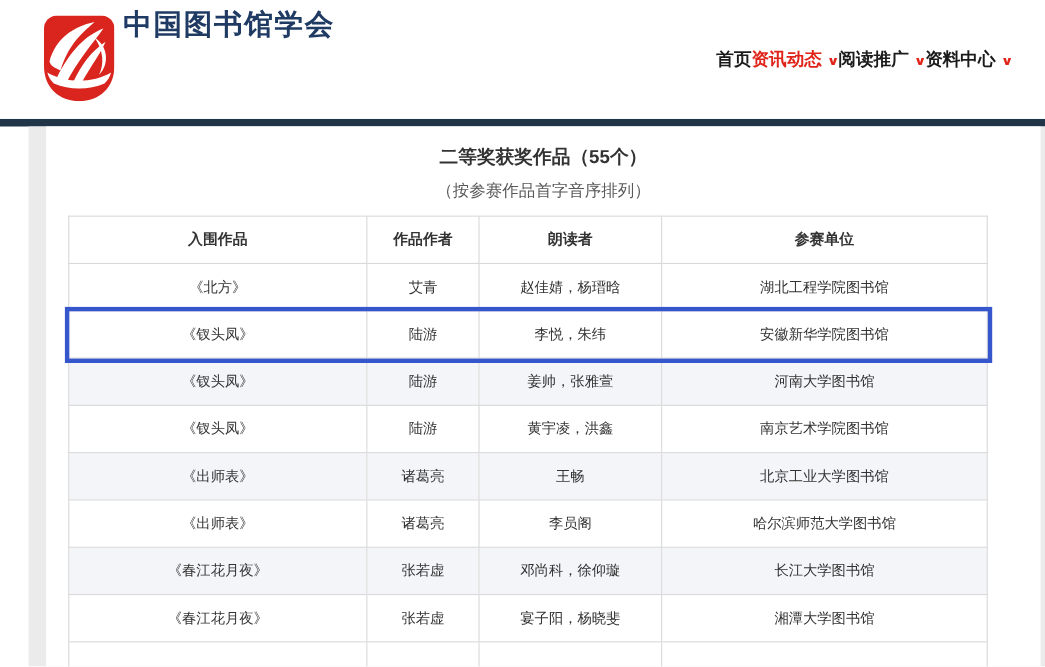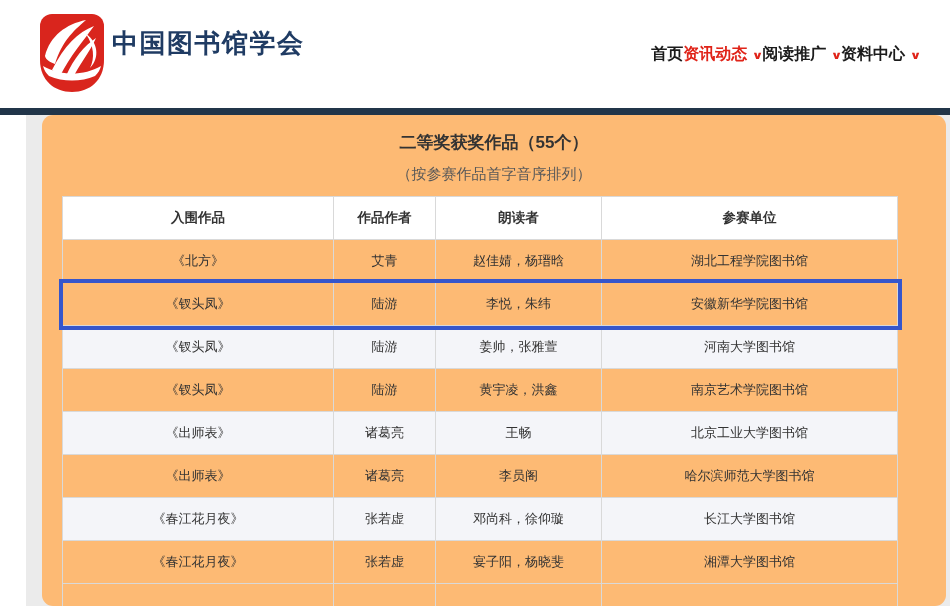--- a/index.html
+++ b/index.html
@@ -16,21 +16,21 @@
     width: 950px; height: 108px;
     background: #fff;
   }
   .logo-link {
     position: absolute; left: 40px; top: 14px;
     display: flex; align-items: center;
     text-decoration: none; cursor: pointer;
   }
   .logo-mark { width: 64px; height: 78px; display: block; }
   .logo-text {
-    position: absolute; left: 112px; top: 26px;
+    position: absolute; left: 112px; top: 5px;
     font-size: 26px; font-weight: bold;
     color: var(--logo-text, #1f3b63);
     line-height: 35px; letter-spacing: 1.5px;
     white-space: nowrap;
   }
   .main-nav {
     position: absolute; right: 30px; top: 0; height: 108px;
     display: flex; align-items: center; 
   }
   .nav-item {
@@ -51,23 +51,22 @@
 
   
   .page-bg {
     margin-left: 26px;
     height: 491px;
     background: var(--page-bg, #ebebeb);
   }
   .content-card {
     margin-left: 16px;
     width: 904px; height: 100%;
-    background: #fdba74;
+    background: #ffffff;
     padding-top: 17px;
-    border-radius: 11px;
   }
   .page-title {
     text-align: center;
     font-size: 17px; font-weight: bold; color: #333;
     line-height: 22px;
   }
   .page-subtitle {
     text-align: center;
     font-size: 15px; color: #595959;
     line-height: 22px;

